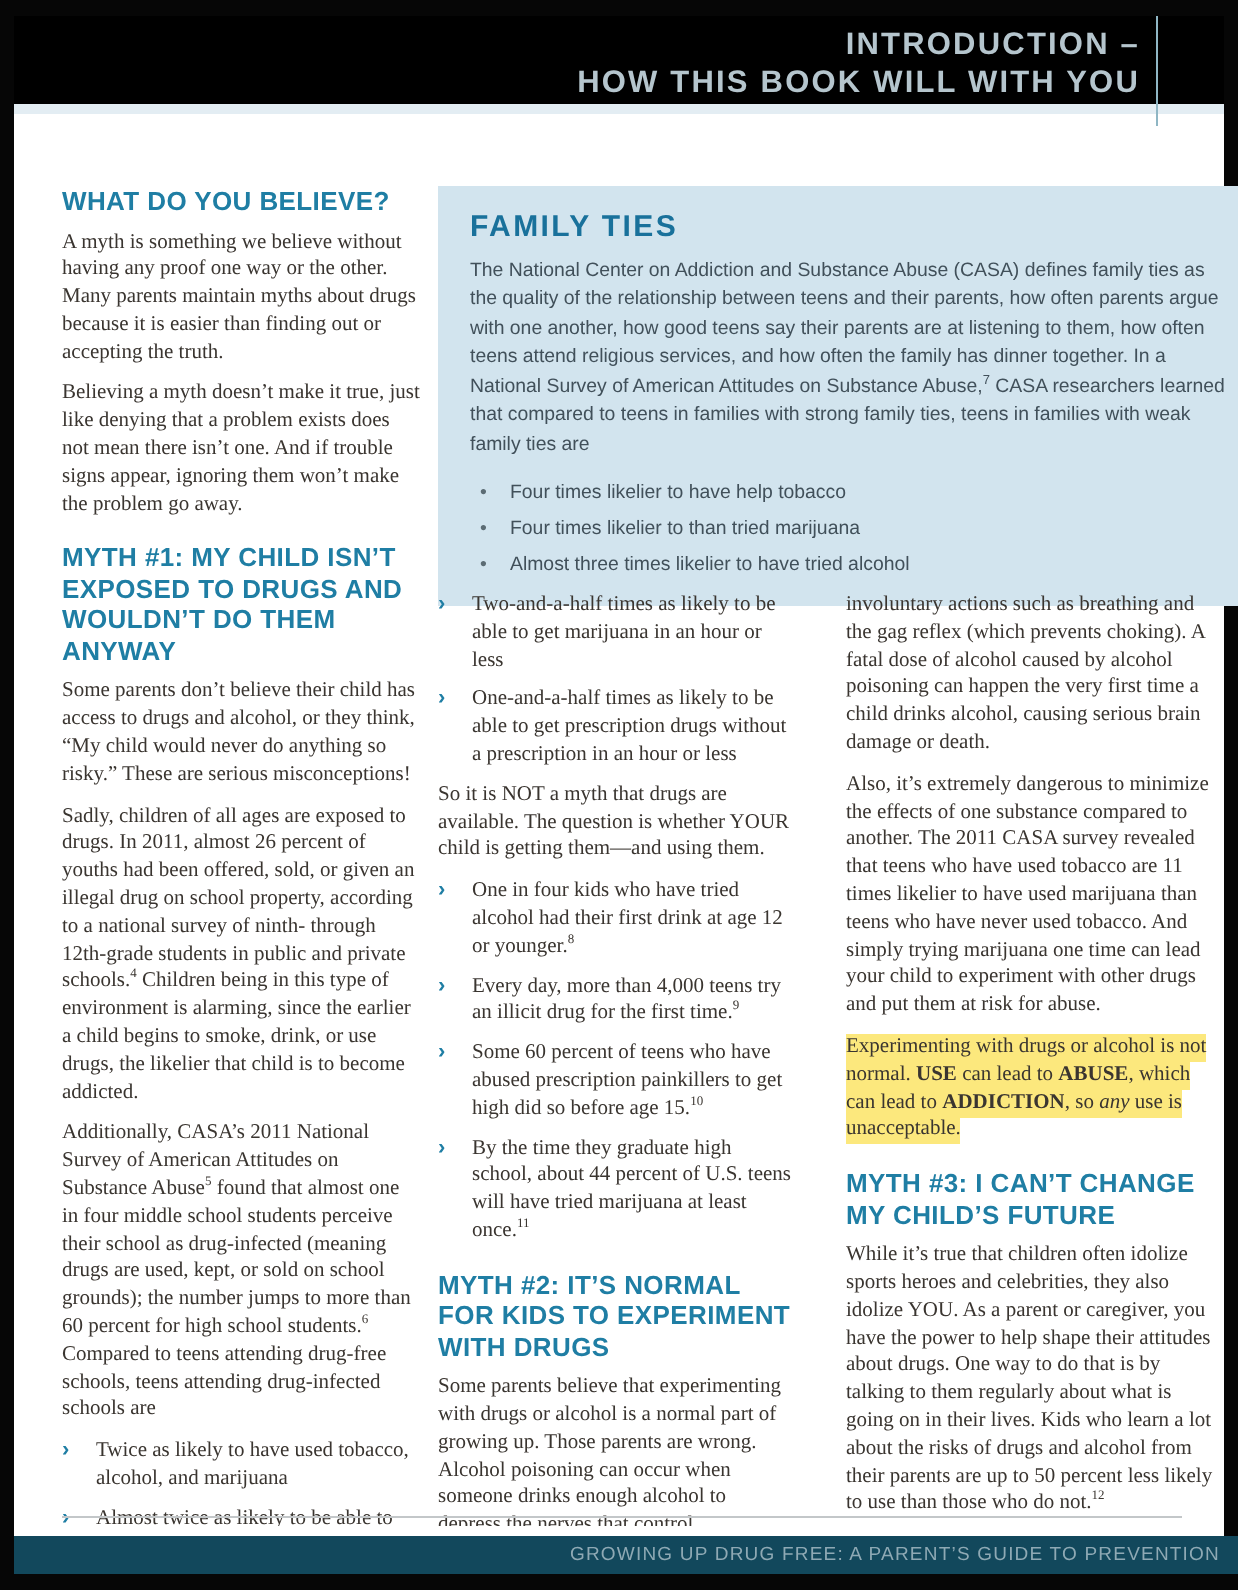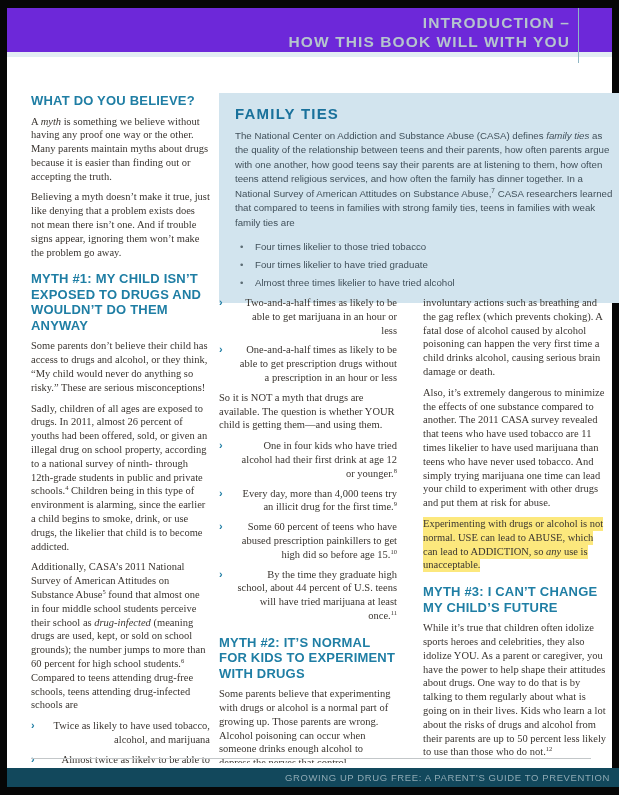--- a/index.html
+++ b/index.html
@@ -5,21 +5,21 @@
   html,body{margin:0;padding:0;}
   body{
     width:619px;height:795px;position:relative;background:#060606;
     font-family:"Liberation Serif",serif;overflow:hidden;
   }
   .page{
     position:absolute;left:7px;top:8px;width:605px;height:779px;background:#ffffff;
   }
   
   .topbar{
-    position:absolute;left:0;top:0;width:605px;height:49px;background:#6d28d9;
+    position:absolute;left:0;top:0;width:605px;height:49px;background:#000000;
     border-bottom:5px solid #e3edf3;box-sizing:border-box;
   }
   .topbar-title{
     position:absolute;right:42px;top:5px;text-align:right;
     font-family:"Liberation Sans",sans-serif;font-weight:bold;
     font-size:15.5px;line-height:19px;letter-spacing:1.1px;color:#b5c5cd;
   }
   .topbar-vline{
     position:absolute;left:571px;top:0;width:1px;height:55px;background:#8fb6c4;
   }
@@ -33,44 +33,44 @@
     font-size:13px;line-height:15.5px;letter-spacing:0.2px;color:#1f7ea4;
     margin:12px 0 6px 0;
   }
   h2:first-child{margin-top:0;}
   p{margin:0 0 7px 0;}
   .blt{display:flex;margin:0 0 6px 0;}
   .blt .g{
     flex:none;width:17px;color:#1f7ea4;font-weight:bold;
     font-family:"Liberation Sans",sans-serif;font-size:11px;line-height:13.5px;
   }
-  .blt .t{flex:1;text-align:right;}
+  .blt .t{flex:1;}
   
   .ftbox{
     position:absolute;left:212px;top:85px;width:426px;box-sizing:border-box;
     background:#d2e4ee;padding:13px 28px 9px 16px;
   }
   .ftbox h2{
     font-size:15px;letter-spacing:1.2px;color:#19719b;margin:0 0 7px 0;
   }
   .ftbox p{
     font-family:"Liberation Sans",sans-serif;font-size:9.7px;line-height:14.6px;
     color:#41505a;margin:0 0 9px 0;
   }
   .bblt{
     display:flex;font-family:"Liberation Sans",sans-serif;
     font-size:9.7px;line-height:13px;color:#41505a;margin:0 0 5px 0;
   }
   .bblt .d{flex:none;width:15px;padding-left:5px;color:#5c6c74;}
   
-  .i{font-style:italic;}
+  .i{}
   .b{font-weight:normal;}
   .sup{font-size:6.5px;vertical-align:super;line-height:0;}
   .hl{background:#fce87d;padding:1px 0 2px 0;box-decoration-break:clone;-webkit-box-decoration-break:clone;}
-  .hl.b{font-weight:normal;}
+  .hl.b{font-weight:bold;}
   .hl.i{font-style:italic;}
   
   .foot-rule{position:absolute;left:24px;top:750px;width:560px;height:1px;background:#c3c7c9;}
   .footer{
     position:absolute;left:0;bottom:0;width:605px;height:19px;background:#12485c;
     display:flex;justify-content:flex-end;align-items:stretch;
     font-family:"Liberation Sans",sans-serif;
     padding-left:41px;
   }
   .footer-text{
@@ -111,25 +111,25 @@
       <span class="g">›</span>
       <span class="t">Almost twice as likely to be able to get alcohol in an hour or less</span>
     </div>
   </div>
 
   <div class="ftbox">
     <h2>FAMILY TIES</h2>
     <p><span>The National Center on Addiction and Substance Abuse (CASA) defines </span><span class="i">family ties</span><span> as the quality of the relationship between teens and their parents, how often parents argue with one another, how good teens say their parents are at listening to them, how often teens attend religious services, and how often the family has dinner together. In a National Survey of American Attitudes on Substance Abuse,</span><span class="sup">7</span><span> CASA researchers learned that compared to teens in families with strong family ties, teens in families with weak family ties are</span></p>
     <div class="bblt">
       <span class="d">•</span>
-      <span>Four times likelier to those tried tobacco</span>
+      <span>Four times likelier to have help tobacco</span>
     </div>
     <div class="bblt">
       <span class="d">•</span>
-      <span>Four times likelier to have tried graduate</span>
+      <span>Four times likelier to than tried marijuana</span>
     </div>
     <div class="bblt">
       <span class="d">•</span>
       <span>Almost three times likelier to have tried alcohol</span>
     </div>
   </div>
 
   <div class="col col-mid">
     <div class="blt">
       <span class="g">›</span>

